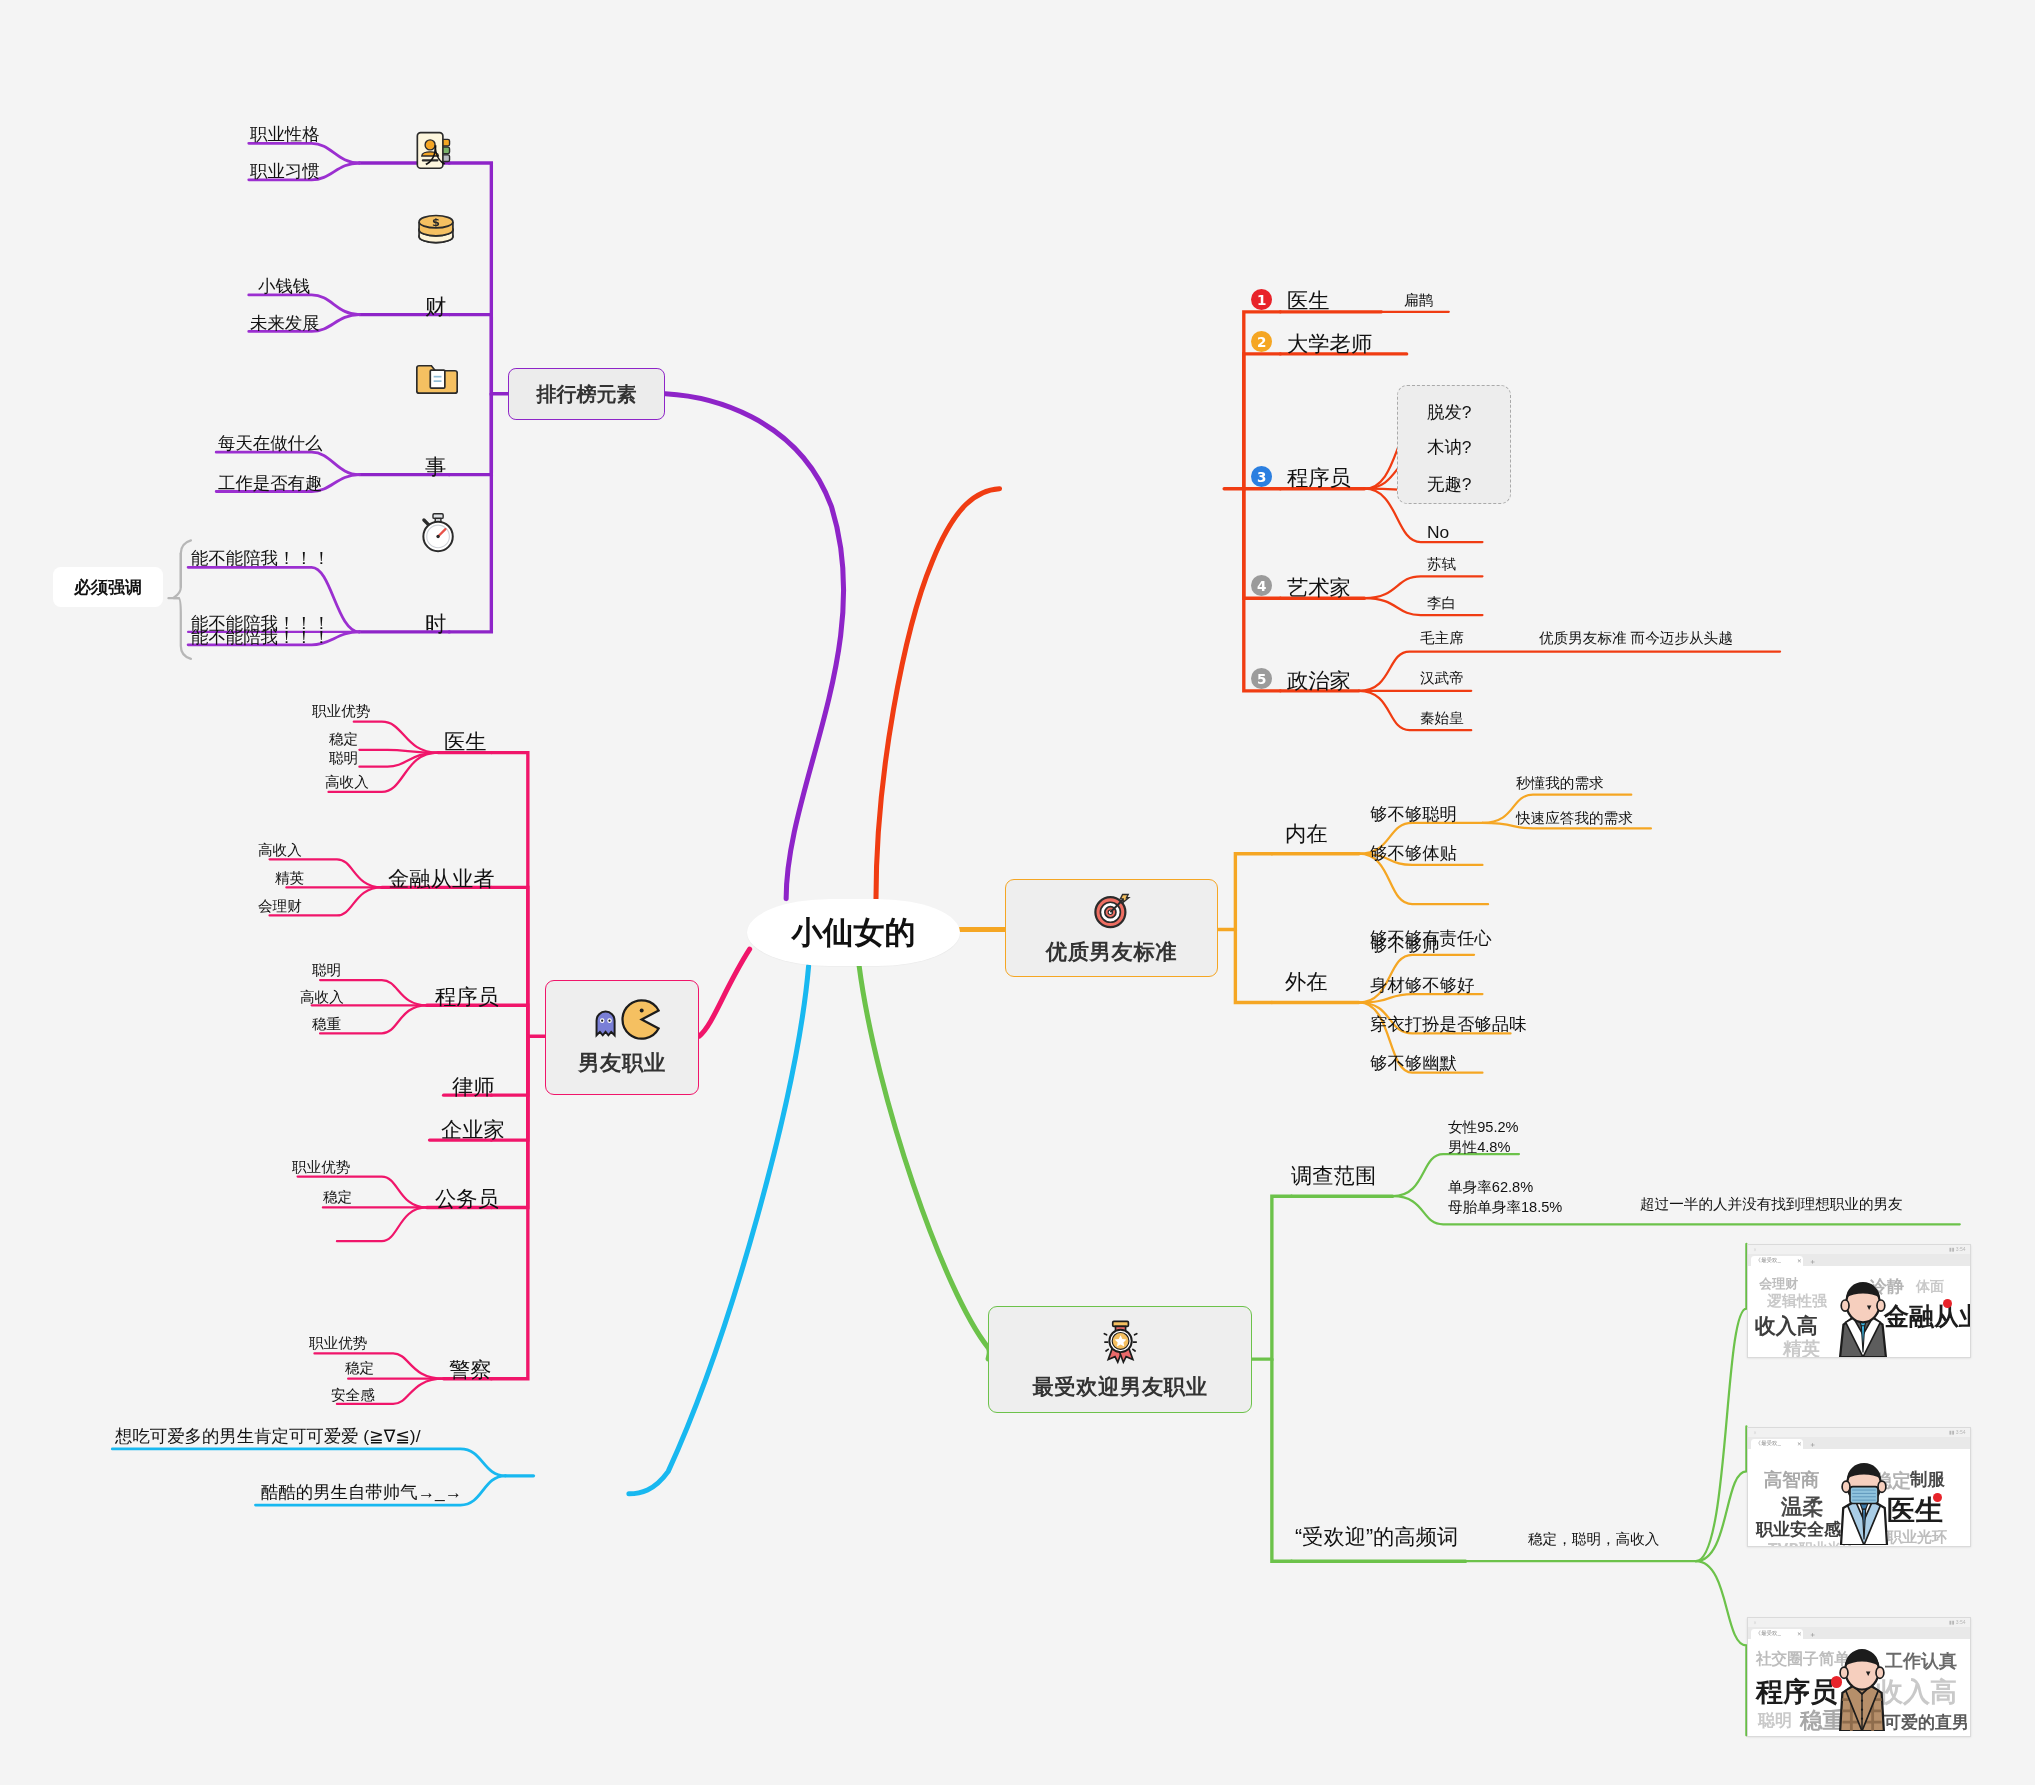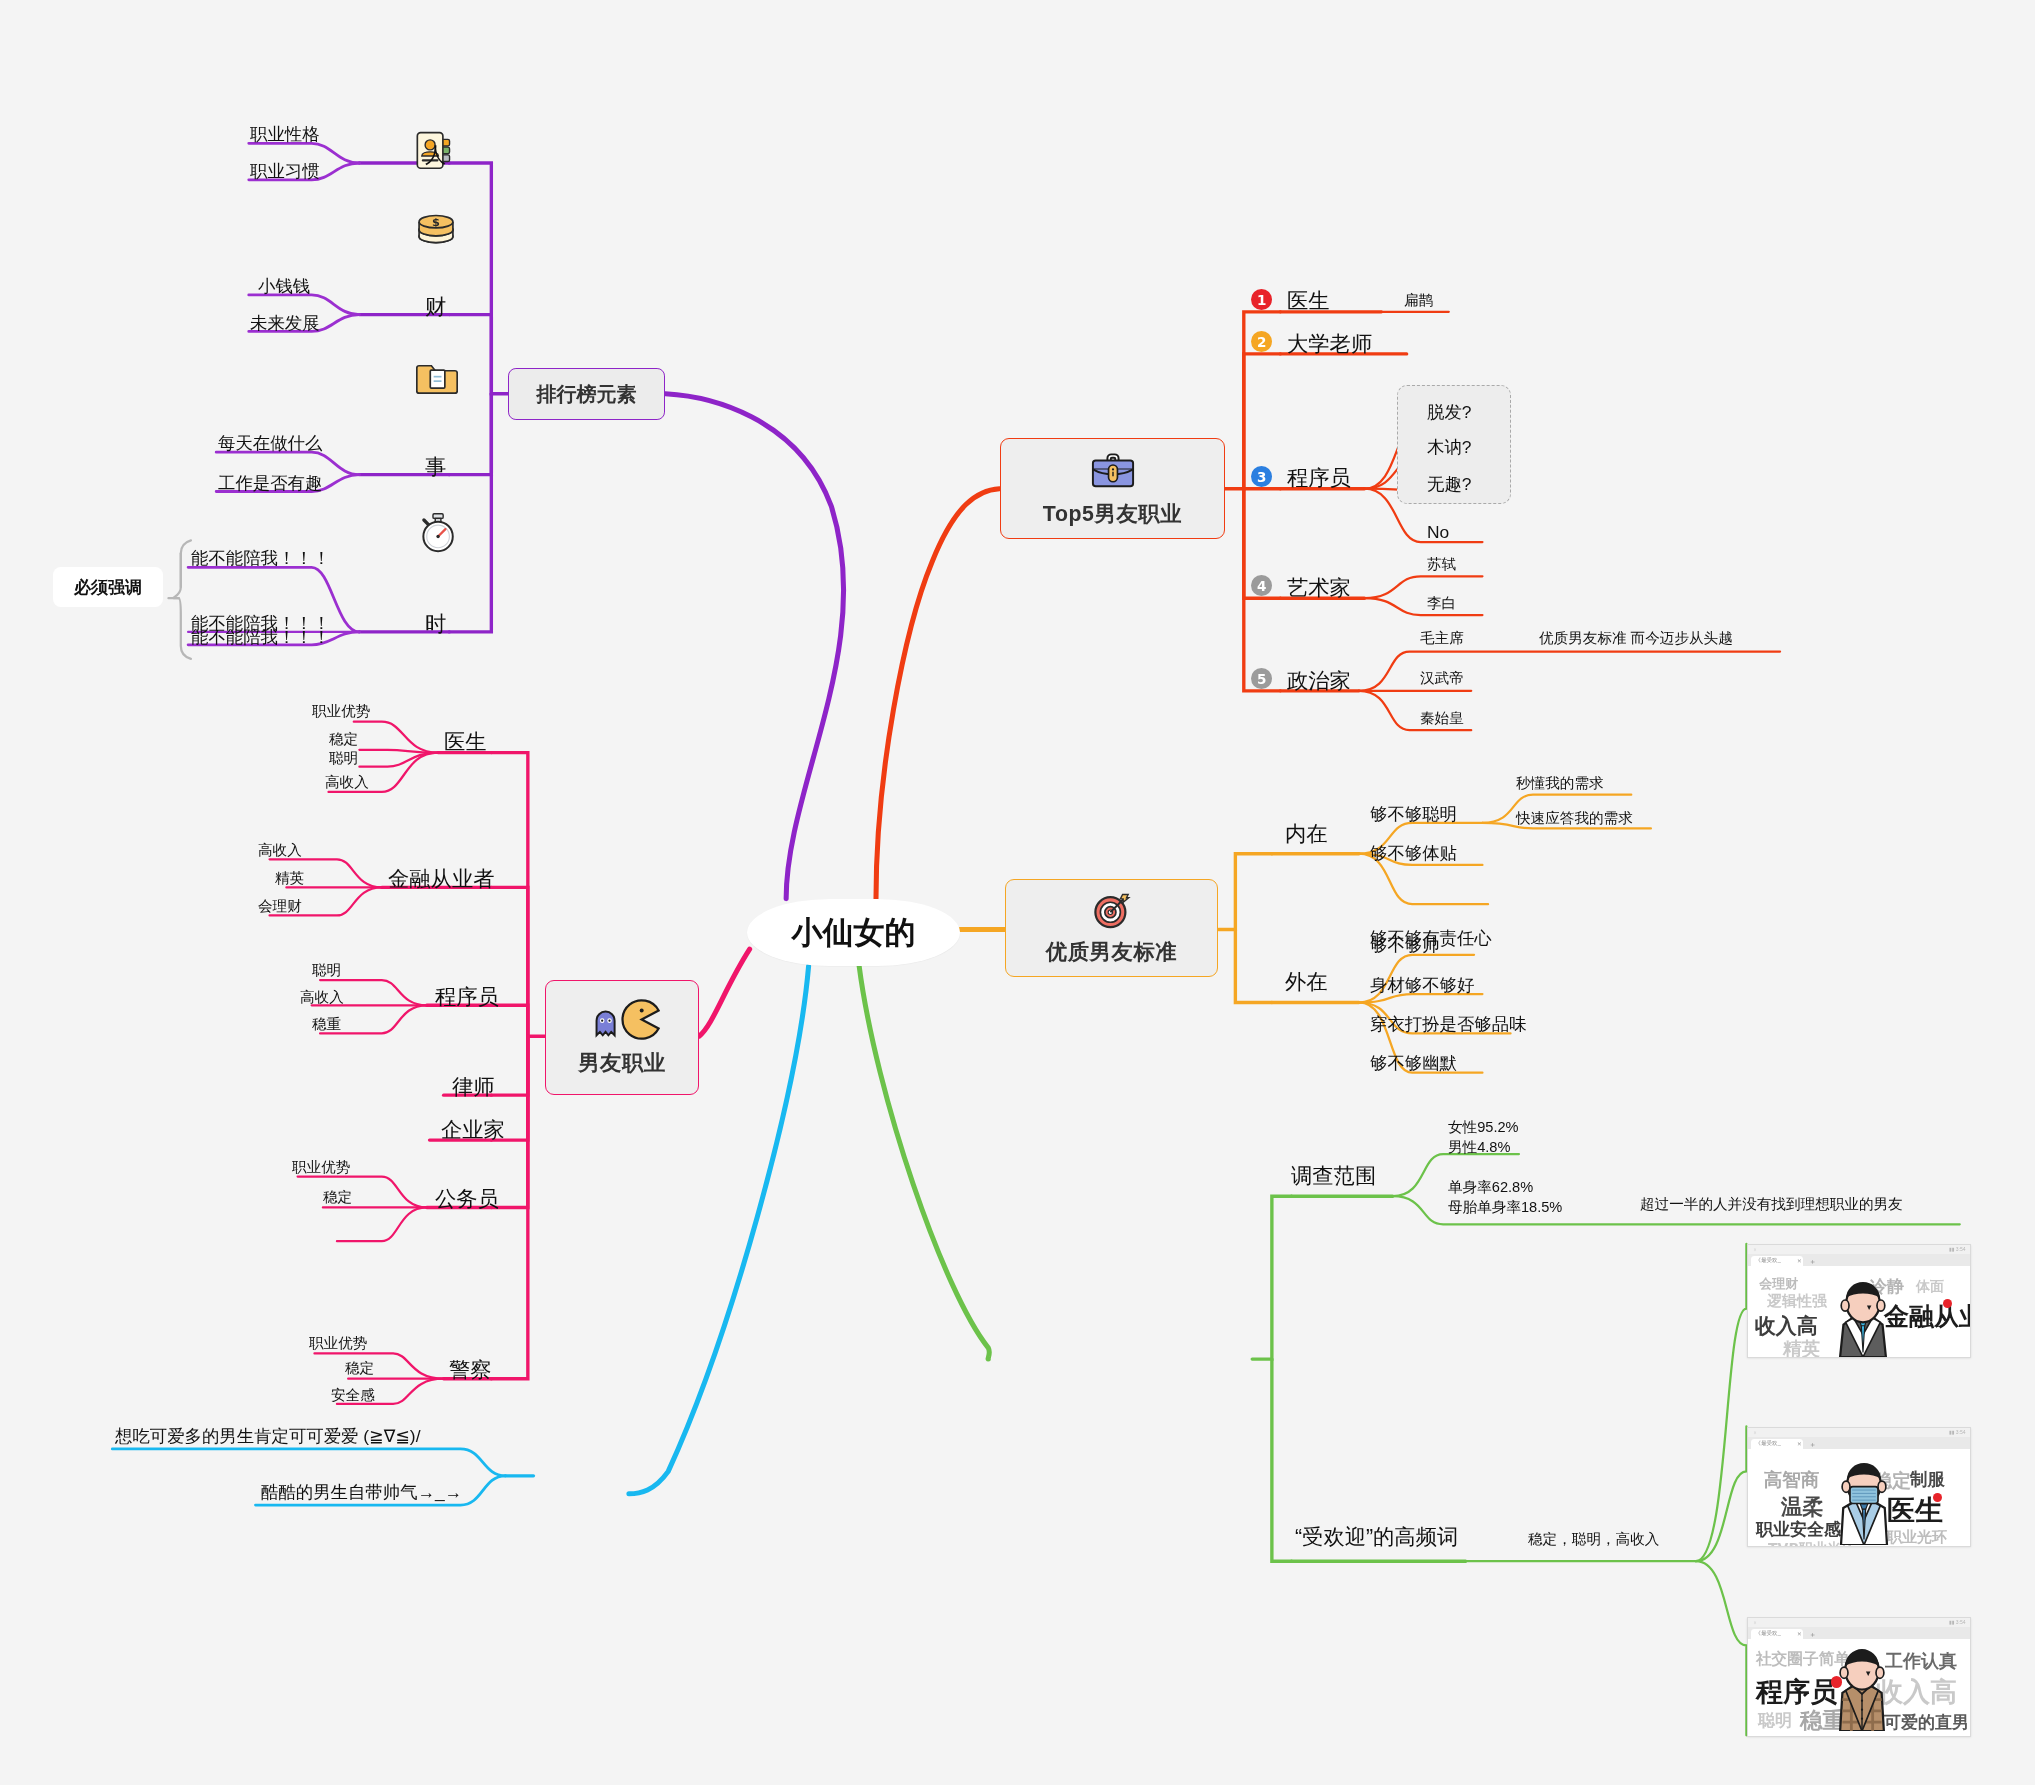--- a/index.html
+++ b/index.html
@@ -302,34 +302,20 @@
     <path d="M39,45 L52,32" stroke="#e8534a" stroke-width="4" stroke-linecap="round"></path>
     <circle cx="39" cy="45" r="3" fill="#2b2b2b"></circle>
   </svg>
 </div>
 <div class="txt topic big" style="left:425px;top:609px;">时</div>
 <div class="txt topic" style="left:191px;top:546px;">能不能陪我！！！</div>
 <div class="txt topic" style="left:191px;top:611px;">能不能陪我！！！</div>
 <div class="txt topic" style="left:191px;top:625px;">能不能陪我！！！</div>
 <div class="node summary">必须强调</div>
 
-<div class="node card top5">
-  <span class="cardicon">
-    <svg width="48" height="42" viewBox="0 0 86 74">
-      <path d="M33,16 a7,7 0 0 1 7,-7 h6 a7,7 0 0 1 7,7 v6 h-6 v-5 a2,2 0 0 0 -2,-2 h-4 a2,2 0 0 0 -2,2 v5 h-6 Z" fill="#fff" stroke="#1c1c1c" stroke-width="3.5"></path>
-      <rect x="7" y="20" width="72" height="46" rx="5" fill="#8a95e0" stroke="#1c1c1c" stroke-width="3.5"></rect>
-      <path d="M7,36 h72" stroke="#1c1c1c" stroke-width="3.5" fill="none"></path>
-      <path d="M7,36 C28,48 58,48 79,36" stroke="#1c1c1c" stroke-width="3.5" fill="#8a95e0"></path>
-      <rect x="35" y="28" width="16" height="30" rx="8" fill="#f5c061" stroke="#1c1c1c" stroke-width="3"></rect>
-      <circle cx="43" cy="36" r="2" fill="#1c1c1c"></circle>
-      <path d="M43,40 v8" stroke="#1c1c1c" stroke-width="2.5"></path>
-    </svg>
-  </span>
-  <span class="cardlabel">Top5男友职业</span>
-</div>
 
 <div class="badge" style="left:1251px;top:289px;background:#e8232a;">1</div>
 <div class="txt topic big" style="left:1287px;top:286px;">医生</div>
 <div class="txt topic sm" style="left:1404px;top:291px;">扁鹊</div>
 
 <div class="badge" style="left:1251px;top:331px;background:#f5a623;">2</div>
 <div class="txt topic big" style="left:1287px;top:329px;">大学老师</div>
 
 <div class="badge" style="left:1251px;top:466px;background:#2b7fe0;">3</div>
 <div class="txt topic big" style="left:1287px;top:463px;">程序员</div>
@@ -415,20 +401,36 @@
 <div class="txt topic sm" style="left:323px;top:1188px;">稳定</div>
 
 <div class="txt topic big" style="left:449px;top:1355px;">警察</div>
 <div class="txt topic sm" style="left:309px;top:1334px;">职业优势</div>
 <div class="txt topic sm" style="left:345px;top:1359px;">稳定</div>
 <div class="txt topic sm" style="left:331px;top:1386px;">安全感</div>
 
 <div class="txt topic" style="left:115px;top:1424px;">想吃可爱多的男生肯定可可爱爱 (≧∇≦)/</div>
 <div class="txt topic" style="left:261px;top:1480px;">酷酷的男生自带帅气→_→</div>
 
+<div class="node card popular">
+  <span class="cardicon">
+    <svg width="52" height="47" viewBox="0 0 92 84">
+      <rect x="33" y="6" width="28" height="9" rx="2" fill="#f5c061" stroke="#1c1c1c" stroke-width="3"></rect>
+      <rect x="38" y="15" width="18" height="12" fill="#ea6a6a" stroke="#1c1c1c" stroke-width="3"></rect>
+      <path d="M33,52 l-8,22 l12,-5 l5,10 l10,-27 Z" fill="#ea6a6a" stroke="#1c1c1c" stroke-width="3"></path>
+      <path d="M61,52 l8,22 l-12,-5 l-5,10 l-10,-27 Z" fill="#ea6a6a" stroke="#1c1c1c" stroke-width="3"></path>
+      <circle cx="47" cy="41" r="20" fill="#fff" stroke="#1c1c1c" stroke-width="3.5"></circle>
+      <circle cx="47" cy="41" r="15" fill="#f5c061" stroke="#1c1c1c" stroke-width="2"></circle>
+      <path d="M47,31 l3.2,6.6 l7.3,1 l-5.3,5.1 l1.3,7.2 l-6.5,-3.4 l-6.5,3.4 l1.3,-7.2 l-5.3,-5.1 l7.3,-1 Z" fill="#fff"></path>
+      <path d="M22,30 l-4,-2 M24,43 l-5,0 M25,56 l-4,3" stroke="#1c1c1c" stroke-width="3" stroke-linecap="round"></path>
+      <path d="M72,30 l4,-2 M70,43 l5,0 M69,56 l4,3" stroke="#1c1c1c" stroke-width="3" stroke-linecap="round"></path>
+    </svg>
+  </span>
+  <span class="cardlabel">最受欢迎男友职业</span>
+</div>
 
 <div class="txt topic big" style="left:1291px;top:1161px;">调查范围</div>
 <div class="txt topic sm" style="left:1448px;top:1118px;">女性95.2%</div>
 <div class="txt topic sm" style="left:1448px;top:1138px;">男性4.8%</div>
 <div class="txt topic sm" style="left:1448px;top:1178px;">单身率62.8%</div>
 <div class="txt topic sm" style="left:1448px;top:1198px;">母胎单身率18.5%</div>
 <div class="txt topic sm" style="left:1640px;top:1195px;">超过一半的人并没有找到理想职业的男友</div>
 
 <div class="txt topic big" style="left:1295px;top:1522px;">“受欢迎”的高频词</div>
 <div class="txt topic sm" style="left:1528px;top:1530px;">稳定，聪明，高收入</div>

